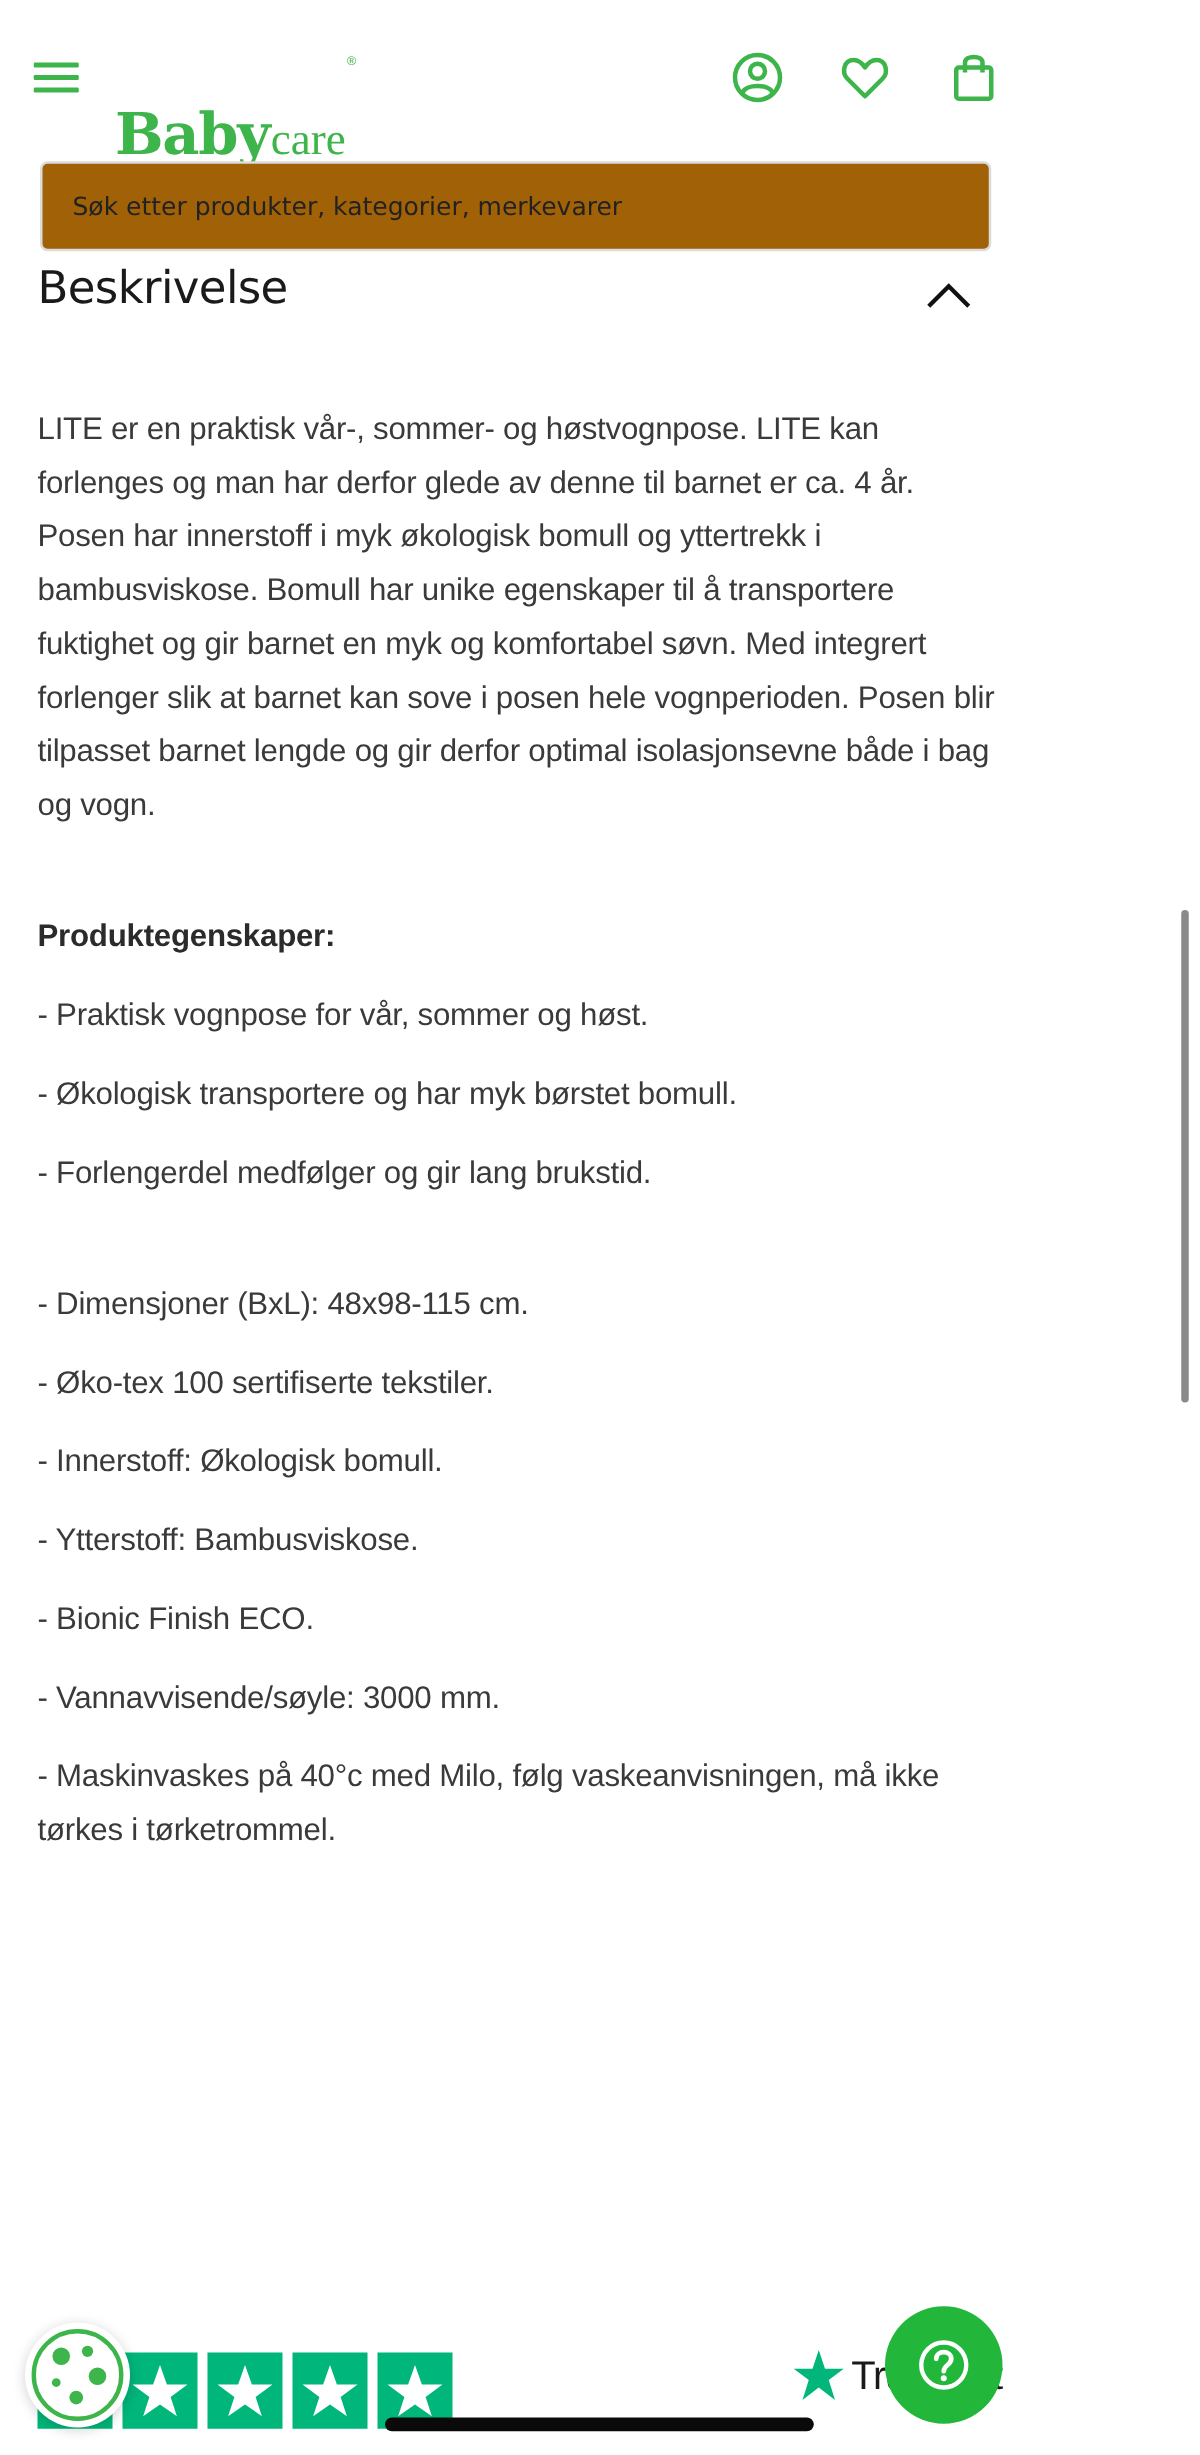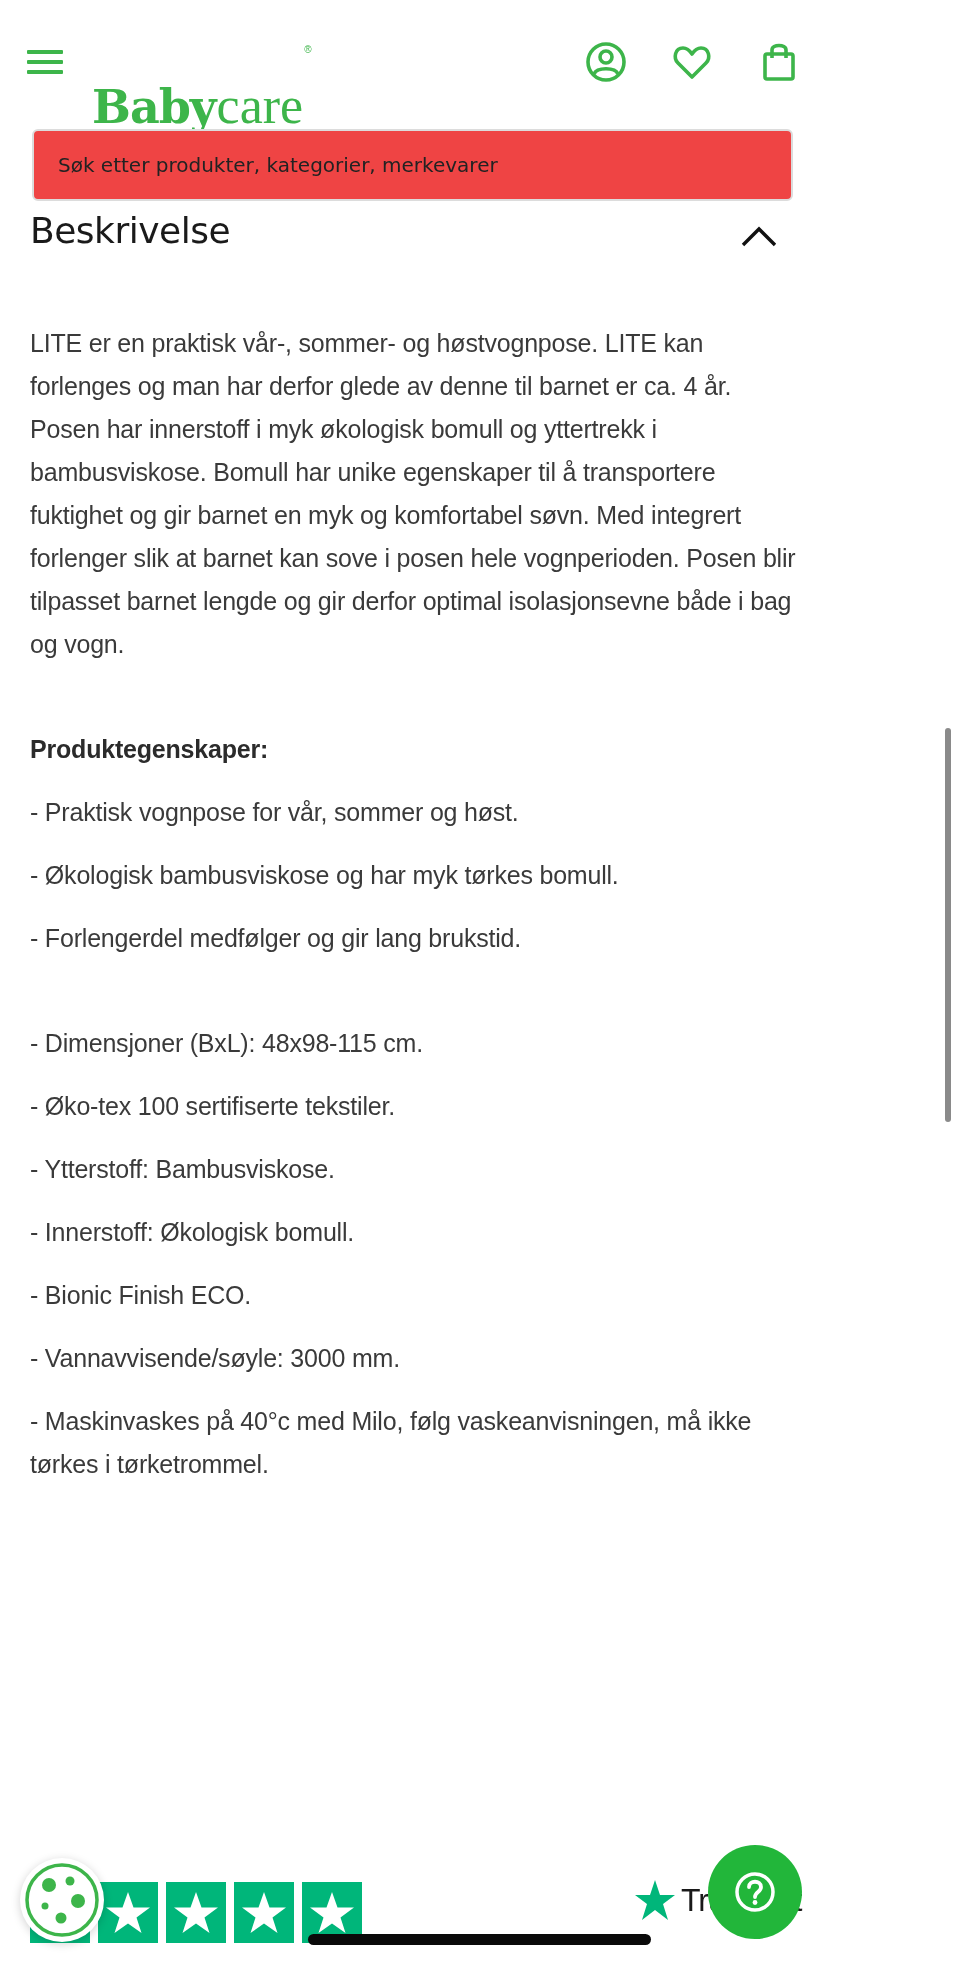--- a/index.html
+++ b/index.html
@@ -9,27 +9,27 @@
     font-family: "Liberation Sans", "DejaVu Sans", sans-serif;
     color: #333333;
   }
   .abs { position: absolute; }
 
   
   .hamburger { left: 27px; top: 50px; width: 36px; height: 24px; cursor: pointer; }
   .hamburger span { position: absolute; left: 0; width: 36px; height: 4px; background: var(--brand); border-radius: 1px; }
   .logo { left: 92px; top: 32px; height: 60px; display: flex; align-items: baseline; cursor: pointer; }
   .logo .bold { font-family: "DejaVu Serif", serif; font-weight: bold; font-size: 46px; color: var(--brand); letter-spacing: -1px; margin-top: 48px; }
-  .logo .light { font-family: "Liberation Serif", serif; font-size: 52px; color: var(--brand); font-weight: normal; margin-left: 1px; }
+  .logo .light { font-family: "Liberation Serif", serif; font-size: 36px; color: var(--brand); font-weight: normal; margin-left: 1px; }
   .logo .reg { font-size: 10px; color: var(--brand); align-self: flex-start; margin-top: 12px; margin-left: 1px; }
   .hicon { top: 40px; width: 44px; height: 44px; cursor: pointer; }
   .hicon svg { width: 100%; height: 100%; }
 
   
-  .search { left: 32px; top: 129px; width: 761px; height: 72px; border: 2px solid #dcdcdc; border-radius: 6px; box-sizing: border-box; background: #ef4444; }
+  .search { left: 32px; top: 129px; width: 761px; height: 72px; border: 2px solid #dcdcdc; border-radius: 6px; box-sizing: border-box; background: #a16207; }
   .search input {
     border: none; outline: none; background: transparent; width: 100%; height: 100%;
     padding: 0 0 0 24px; box-sizing: border-box;
     font-family: "DejaVu Sans", sans-serif; font-size: 20px; color: #222;
   }
   .search input::placeholder { color: #222; }
 
   
   .sec-title { left: 30px; top: 210px; font-family: "DejaVu Sans", sans-serif; font-size: 36px; font-weight: 400; color: #1a1a1a; letter-spacing: -0.5px; }
   .chev { left: 738px; top: 220px; width: 42px; height: 32px; cursor: pointer; }
@@ -102,29 +102,29 @@
       <path d="M5 25 L21 9 L37 25"></path>
     </svg>
   </div>
 
   <div class="abs content">
     <p class="para">LITE er en praktisk vår-, sommer- og høstvognpose. LITE kan forlenges og man har derfor glede av denne til barnet er ca. 4 år. Posen har innerstoff i myk økologisk bomull og yttertrekk i bambusviskose. Bomull har unike egenskaper til å transportere fuktighet og gir barnet en myk og komfortabel søvn. Med integrert forlenger slik at barnet kan sove i posen hele vognperioden. Posen blir tilpasset barnet lengde og gir derfor optimal isolasjonsevne både i bag og vogn.</p>
 
     <div class="group">
       <p class="bold-h">Produktegenskaper:</p>
       <p class="item">- Praktisk vognpose for vår, sommer og høst.</p>
-      <p class="item">- Økologisk bambusviskose og har myk tørkes bomull.</p>
+      <p class="item">- Økologisk transportere og har myk børstet bomull.</p>
       <p class="item">- Forlengerdel medfølger og gir lang brukstid.</p>
     </div>
 
     <div class="group">
       <p class="item">- Dimensjoner (BxL): 48x98-115 cm.</p>
       <p class="item">- Øko-tex 100 sertifiserte tekstiler.</p>
+      <p class="item">- Innerstoff: Økologisk bomull.</p>
       <p class="item">- Ytterstoff: Bambusviskose.</p>
-      <p class="item">- Innerstoff: Økologisk bomull.</p>
       <p class="item">- Bionic Finish ECO.</p>
       <p class="item">- Vannavvisende/søyle: 3000 mm.</p>
       <p class="item" style="width:760px;">- Maskinvaskes på 40°c med Milo, følg vaskeanvisningen, må ikke tørkes i tørketrommel.</p>
     </div>
   </div>
 
   <div class="abs scrollbar"></div>
 
   <div>
     <div class="abs tp-box" style="left:30px;">

